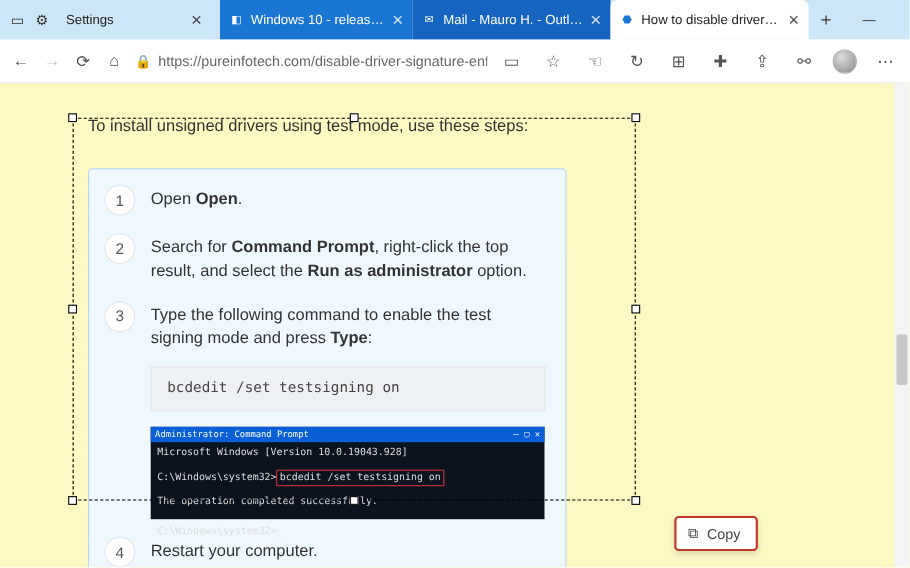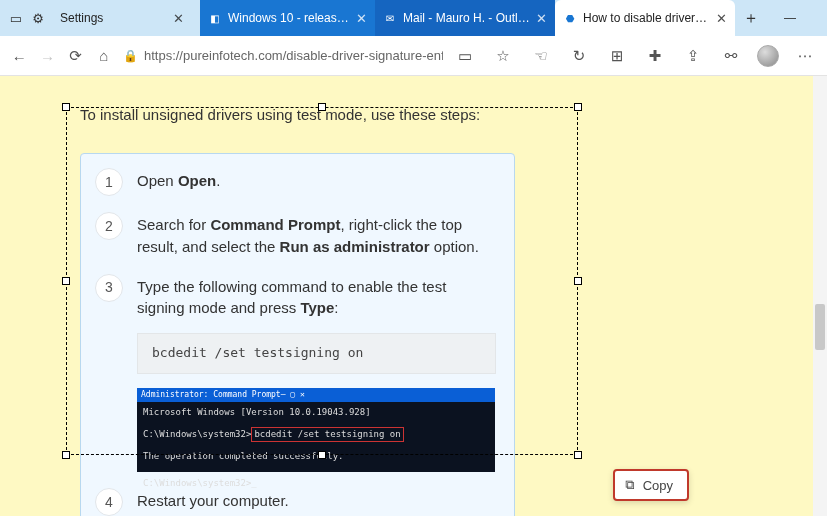--- a/index.html
+++ b/index.html
@@ -35,21 +35,21 @@
   .content { padding: 30px 80px 0 80px; color:#333; position:relative;}
   .intro { font-size:15px; color:#333; margin-bottom:30px;}
   
   .steps { border:1px solid #b8d8ef; border-radius:4px; background:#f0f8ff; padding: 16px 18px 0 14px; width: 435px; }
   .step { display:flex; gap:14px; margin-bottom:18px; font-size:15px; line-height:1.45; color:#333;}
   .step:last-child { margin-bottom: 8px; }
   .step-num { flex: 0 0 28px; height:28px; border-radius:50%; background:#fff; border:1px solid #e2e6ea; display:flex; align-items:center; justify-content:center; font-size:14px; color:#555; margin-top:-2px;}
   .step-body { flex:1;}
   .codebox { background:#eef1f3; border:1px solid #e3e6e8; padding:10px 14px; font-family: Consolas, monospace; font-size:13px; color:#444; margin-top:14px;}
   .cmdimg { margin-top:14px; width:358px; height:84px; background:#0b1220; position:relative; font-family: Consolas, monospace; font-size:9px; color:#ddd;}
-  .cmdimg .cbar { height:14px; background:#0a5fd6; display:flex; align-items:center; justify-content:flex-start; padding:0 4px; font-size:8px; color:#fff;}
+  .cmdimg .cbar { height:14px; background:#0a5fd6; display:flex; align-items:center; justify-content:space-between; padding:0 4px; font-size:8px; color:#fff;}
   .cmdimg .cline { padding: 4px 6px; white-space:pre;}
   .cmdimg .hl { border:1px solid #c33; display:inline-block; padding:0 2px;}
   
   
   .snip { position:absolute; border:1.5px dashed #000; pointer-events:none;}
   .snip .h { position:absolute; width:8px; height:8px; background:#fff; border:1px solid #000;}
   .h.tl{top:-5px;left:-5px}.h.tm{top:-5px;left:50%;margin-left:-4px}.h.tr{top:-5px;right:-5px}
   .h.ml{top:50%;left:-5px;margin-top:-4px}.h.mr{top:50%;right:-5px;margin-top:-4px}
   .h.bl{bottom:-5px;left:-5px}.h.bm{bottom:-5px;left:50%;margin-left:-4px}.h.br{bottom:-5px;right:-5px}
 

